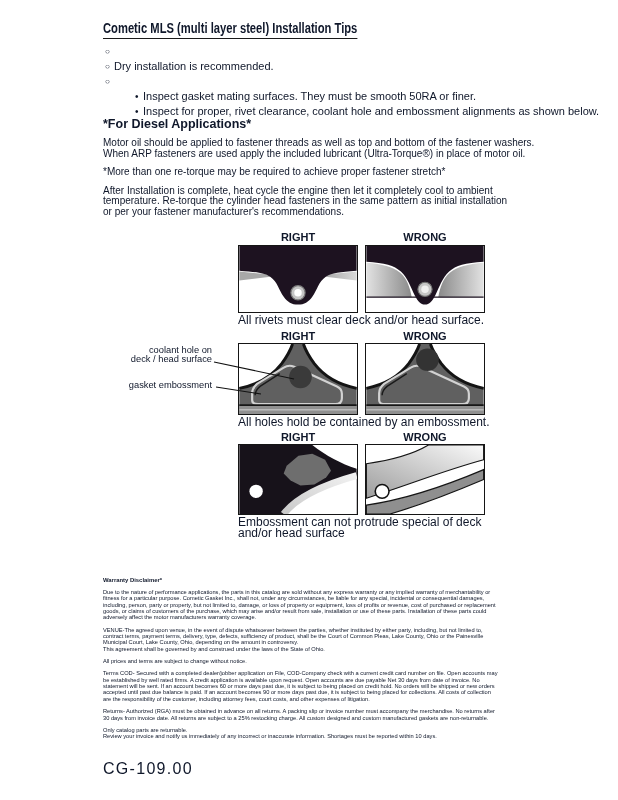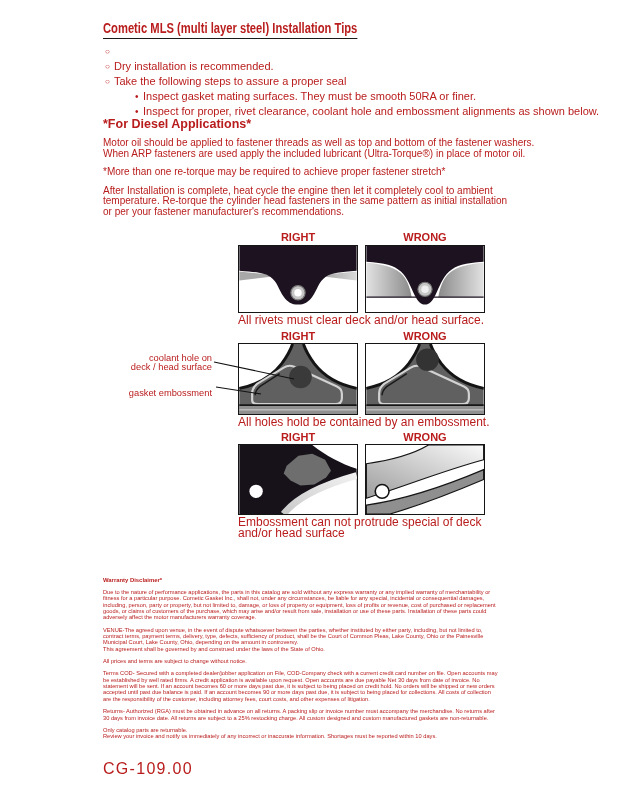--- a/index.html
+++ b/index.html
@@ -1,18 +1,18 @@
 <!DOCTYPE html>
 <html><head>
 <meta charset="utf-8">
 <style>
   html,body{margin:0;padding:0;background:#e8e8e8;}
   .page{
     position:relative;width:618px;height:800px;background:#ffffff;
-    font-family:"Liberation Sans", sans-serif;color:#b91c1c;overflow:hidden;
+    font-family:"Liberation Sans", sans-serif;color:#0f172a;overflow:hidden;
     margin:0 auto;
   }
   .abs{position:absolute;}
   .pre{white-space:pre-line;}
 
   .title{
     left:103px;top:20px;font-size:14px;font-weight:bold;
     border-bottom:1.6px solid #1a1a1a;padding-bottom:2px;
     transform:scaleX(0.8);transform-origin:left top;white-space:nowrap;
   }
@@ -27,21 +27,21 @@
   .diesel h2{font-size:12.5px;font-weight:bold;margin:0 0 7px 0;}
   .diesel p{font-size:10px;line-height:10.5px;margin:0 0 8px 0;}
 
   .dlabel{width:120px;text-align:center;font-size:11px;font-weight:bold;}
   .dbox{
     width:120px;height:68px;border:1.5px solid #151515;box-sizing:border-box;
     background:#fff;
   }
   .dbox svg{display:block;width:100%;height:100%;}
   .caption{font-size:12px;line-height:11px;}
-  .callout{font-size:9.3px;line-height:8.9px;text-align:right;margin-top:8px;}
+  .callout{font-size:9.3px;line-height:8.9px;text-align:right;}
 
   .disclaimer{left:103px;top:577px;width:416px;}
   .disclaimer h3{font-size:5.9px;font-weight:bold;margin:0 0 6px 0;}
   .disclaimer p{font-size:5.7px;line-height:6.35px;margin:0 0 6px 0;}
 
   .footer{left:103px;top:760px;width:392px;
     font-size:16px;letter-spacing:1.3px;}
 </style>
 </head>
 <body>
@@ -53,21 +53,20 @@
   <div class="abs bullets">
     <div class="b-row">
       <span class="mark">○</span>
     </div>
     <div class="b-row">
       <span class="mark">○</span>
       <span>Dry installation is recommended.</span>
     </div>
     <div class="b-row">
       <span class="mark">○</span>
-      <span>Take the following steps to assure a proper seal</span>
     </div>
     <div class="b-row sub">
       <span class="mark">•</span>
       <span>Inspect gasket mating surfaces.  They must be smooth 50RA or finer.</span>
     </div>
     <div class="b-row sub">
       <span class="mark">•</span>
       <span>Inspect for proper, rivet clearance, coolant hole and embossment alignments as shown below.</span>
     </div>
   </div>

